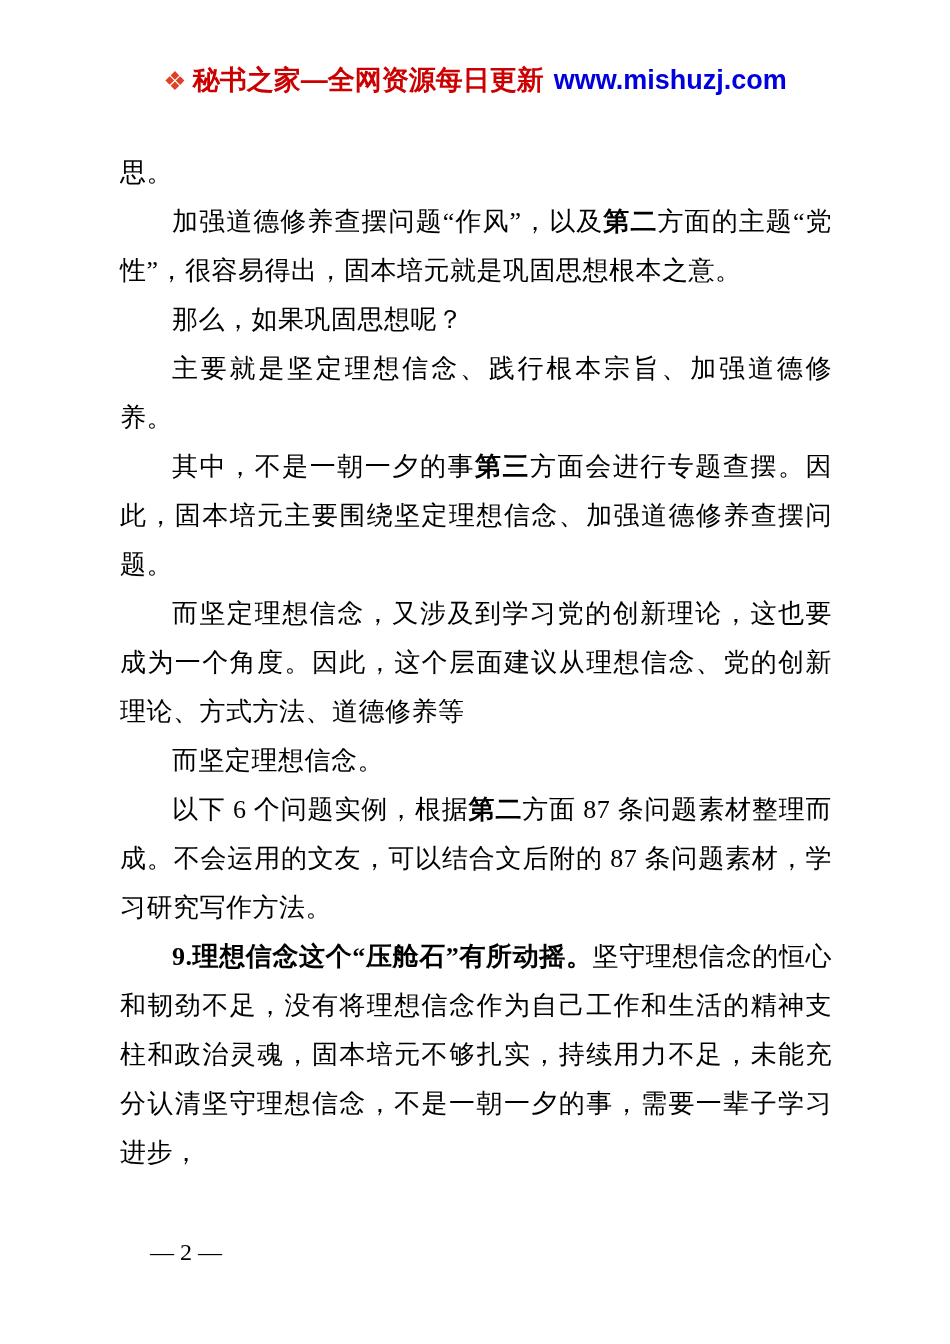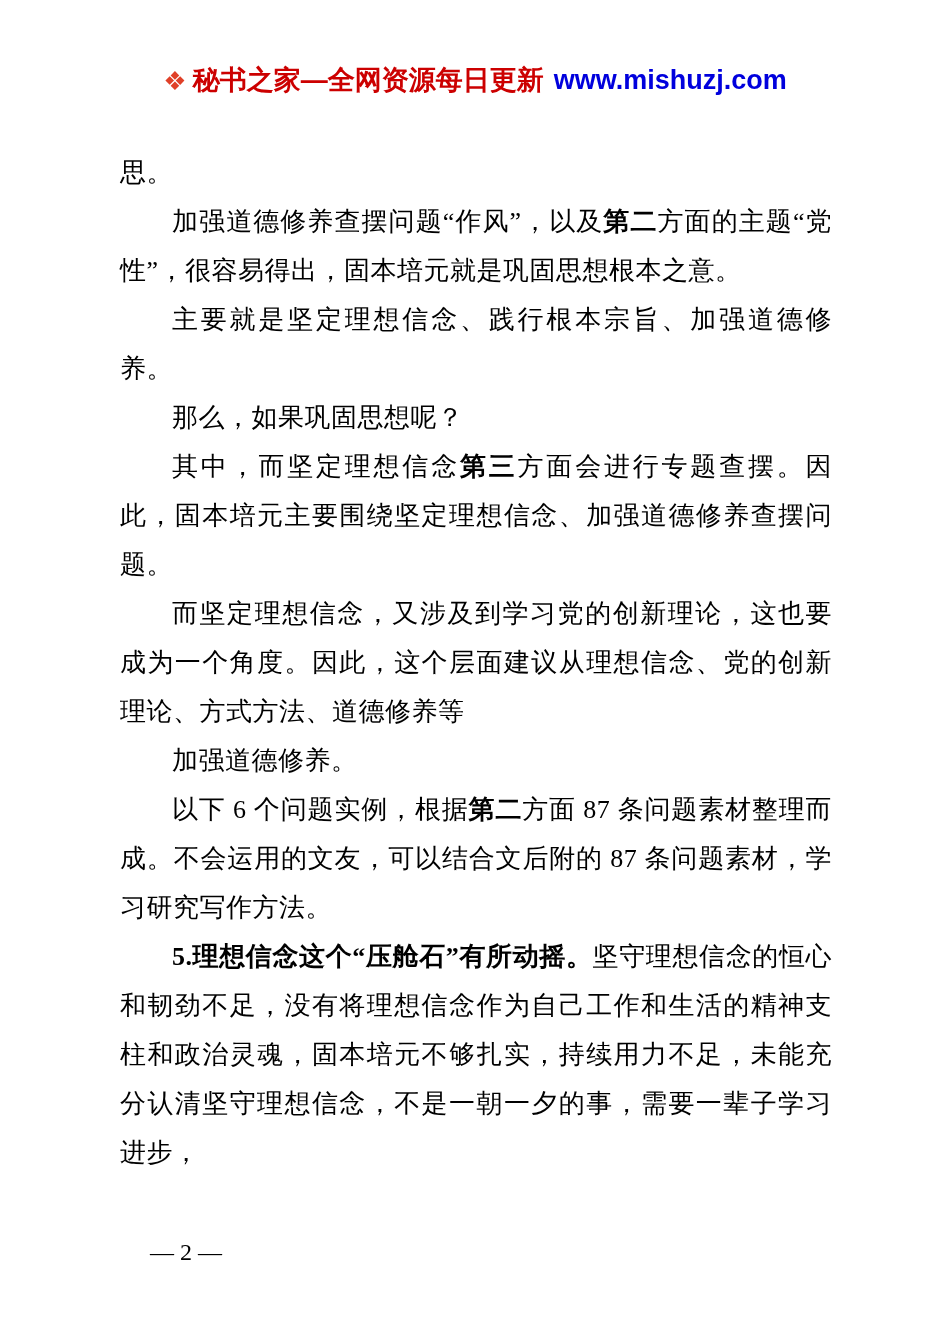--- a/index.html
+++ b/index.html
@@ -71,26 +71,26 @@
 
 <div class="page">
 
   <div class="doc-header">
     <span class="diamond-icon">❖</span><span class="site-name">秘书之家</span><span class="site-tagline">—全网资源每日更新</span><a class="site-url" href="#">www.mishuzj.com</a>
   </div>
 
   <div class="doc-body">
       <p class=""><span>思。</span></p>
       <p class="indent"><span>加强道德修养查摆问题“作风”，以及</span><span class="bold">第二</span><span>方面的主题“党性”，很容易得出，固本培元就是巩固思想根本之意。</span></p>
+      <p class="indent"><span>那么，如果巩固思想呢？</span></p>
       <p class="indent"><span>主要就是坚定理想信念、践行根本宗旨、加强道德修养。</span></p>
-      <p class="indent"><span>那么，如果巩固思想呢？</span></p>
-      <p class="indent"><span>其中，而坚定理想信念</span><span class="bold">第三</span><span>方面会进行专题查摆。因此，固本培元主要围绕坚定理想信念、加强道德修养查摆问题。</span></p>
+      <p class="indent"><span>其中，不是一朝一夕的事</span><span class="bold">第三</span><span>方面会进行专题查摆。因此，固本培元主要围绕坚定理想信念、加强道德修养查摆问题。</span></p>
       <p class="indent"><span>而坚定理想信念，又涉及到学习党的创新理论，这也要成为一个角度。因此，这个层面建议从理想信念、党的创新理论、方式方法、道德修养等</span></p>
-      <p class="indent"><span>加强道德修养。</span></p>
+      <p class="indent"><span>而坚定理想信念。</span></p>
       <p class="indent"><span>以下 6 个问题实例，根据</span><span class="bold">第二</span><span>方面 87 条问题素材整理而成。不会运用的文友，可以结合文后附的 87 条问题素材，学习研究写作方法。</span></p>
-      <p class="indent"><span class="bold">5.理想信念这个“压舱石”有所动摇。</span><span>坚守理想信念的恒心和韧劲不足，没有将理想信念作为自己工作和生活的精神支柱和政治灵魂，固本培元不够扎实，持续用力不足，未能充分认清坚守理想信念，不是一朝一夕的事，需要一辈子学习进步，</span></p>
+      <p class="indent"><span class="bold">9.理想信念这个“压舱石”有所动摇。</span><span>坚守理想信念的恒心和韧劲不足，没有将理想信念作为自己工作和生活的精神支柱和政治灵魂，固本培元不够扎实，持续用力不足，未能充分认清坚守理想信念，不是一朝一夕的事，需要一辈子学习进步，</span></p>
     </div>
 
   <div class="doc-footer">
     <span>— 2 —</span>
   </div>
 
 </div>
 
 </body></html>

